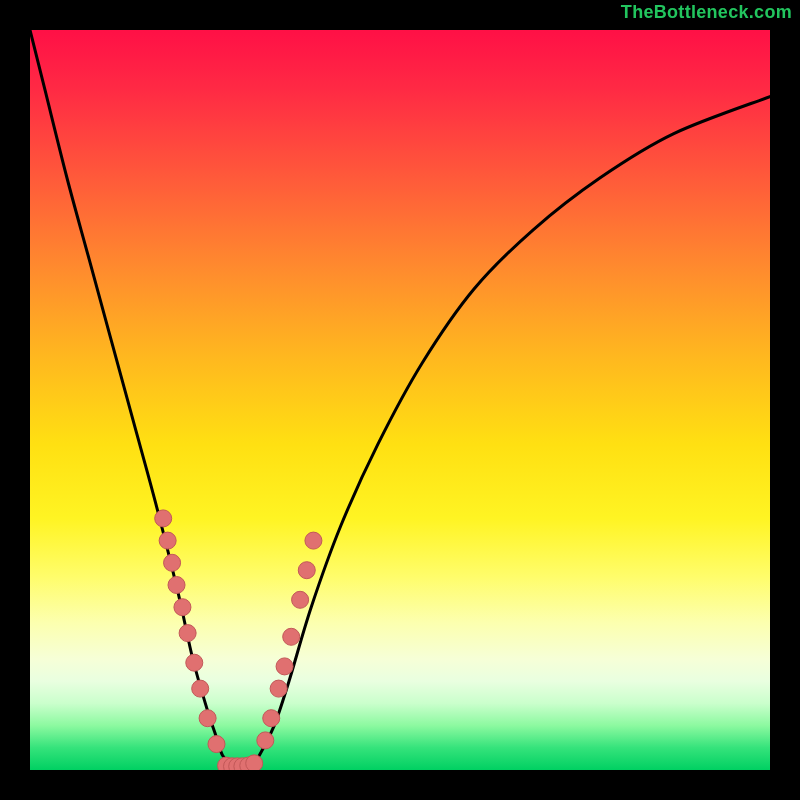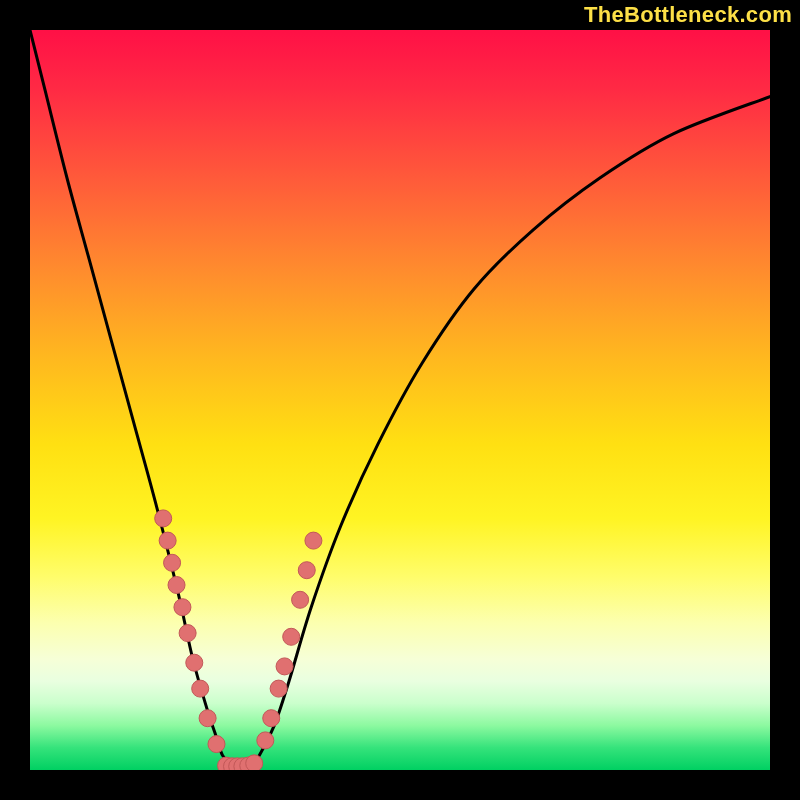--- a/index.html
+++ b/index.html
@@ -43,22 +43,22 @@
       #e9ffe0 88%,
       #caffcc 91%,
       #8cf9a0 94%,
       #35e37b 97%,
       #00d062 100%);
   }
   .watermark {
     position: absolute;
     top: 2px;
     right: 8px;
-    color: #fde047;
-    font-size: 22px;
+    color: #22c55e;
+    font-size: 18px;
     font-weight: 600;
     letter-spacing: 0.3px;
     user-select: none;
   }
   svg.curve {
     position: absolute;
     left: 0; top: 0;
     width: 740px; height: 740px;
     overflow: visible;
   }

